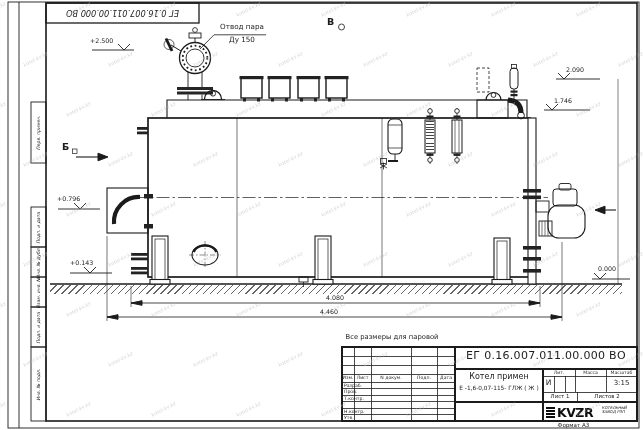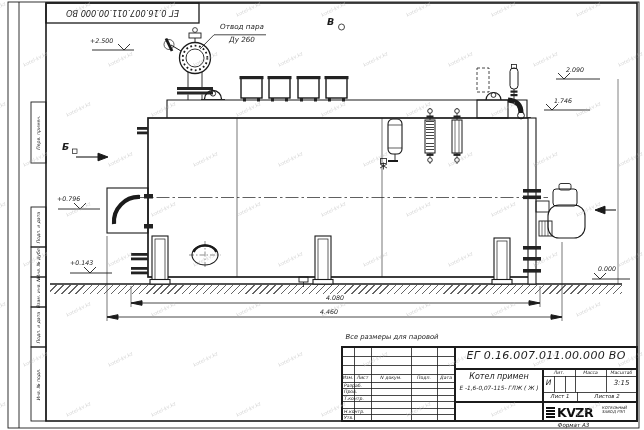--- a/index.html
+++ b/index.html
@@ -1,19 +1,19 @@
 <!DOCTYPE html>
 <html><head>
 <meta charset="utf-8">
 <style>
   html,body{margin:0;padding:0;background:#e8e8e8;}
   .page{position:relative;width:644px;height:430px;background:#ffffff;overflow:hidden;
         font-family:"DejaVu Sans",sans-serif;}
   .abs{position:absolute;}
-  .lbl{position:absolute;font-family:"DejaVu Sans",sans-serif;font-style:italic;
+  .lbl{position:absolute;font-family:"DejaVu Sans",sans-serif;
        color:#1c1c1c;white-space:nowrap;line-height:1.1;}
   .c{text-align:center;}
   .vbox{position:absolute;display:flex;align-items:center;justify-content:center;}
   .vbox span{transform:rotate(-90deg);font-family:"DejaVu Sans",sans-serif;font-style:italic;
        font-size:4.6px;color:#1c1c1c;white-space:nowrap;}
   .stampflip{position:absolute;display:flex;align-items:center;justify-content:center;}
   .stampflip span{transform:rotate(180deg);font-style:italic;font-size:8.2px;color:#1c1c1c;white-space:nowrap;}
   .wm span{position:absolute;transform:rotate(-27deg);font-size:5px;color:#b9b9b9;opacity:.6;
        white-space:nowrap;font-style:italic;}
   .ground-hatch{position:absolute;left:50px;top:285px;width:572px;height:9px;opacity:.85;
@@ -286,21 +286,21 @@
       <span>Взам. инв. №</span>
     </div>
   <div class="vbox" style="left:31px;top:307px;width:15px;height:40px;">
       <span>Подп. и дата</span>
     </div>
   <div class="vbox" style="left:31px;top:347px;width:15px;height:74px;">
       <span>Инв. № подл.</span>
     </div>
 
   <div class="lbl c" style="left:215px;top:23px;width:54px;font-size:7.2px;">Отвод пара</div>
-  <div class="lbl c" style="left:215px;top:36px;width:54px;font-size:7.2px;">Ду 260</div>
+  <div class="lbl c" style="left:215px;top:36px;width:54px;font-size:7.2px;">Ду 150</div>
   <div class="lbl" style="left:62px;top:142px;font-size:9.5px;font-weight:600;">Б</div>
   <div class="lbl" style="left:327px;top:16.5px;font-size:9.5px;font-weight:600;">В</div>
 
   <div class="lbl" style="left:90px;top:38px;font-size:6.3px;">+2.500</div>
   <div class="lbl" style="left:566px;top:66.5px;font-size:6.3px;">2.090</div>
   <div class="lbl" style="left:554px;top:97.5px;font-size:6.3px;">1.746</div>
   <div class="lbl" style="left:57px;top:196px;font-size:6.3px;">+0.796</div>
   <div class="lbl" style="left:70px;top:260px;font-size:6.3px;">+0.143</div>
   <div class="lbl" style="left:598px;top:266px;font-size:6.3px;">0.000</div>
 

